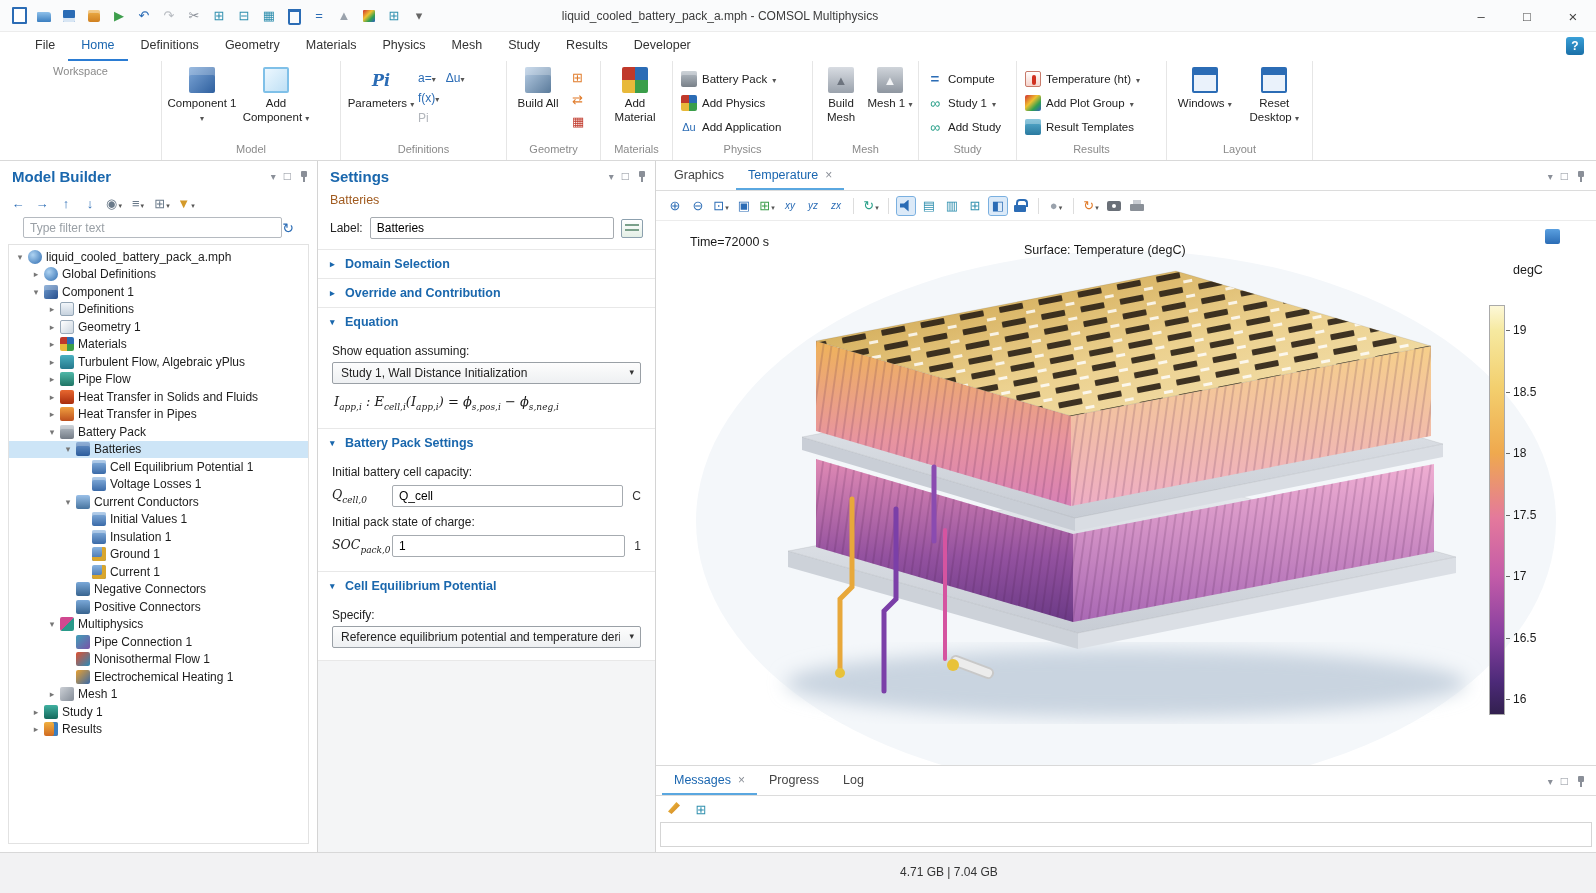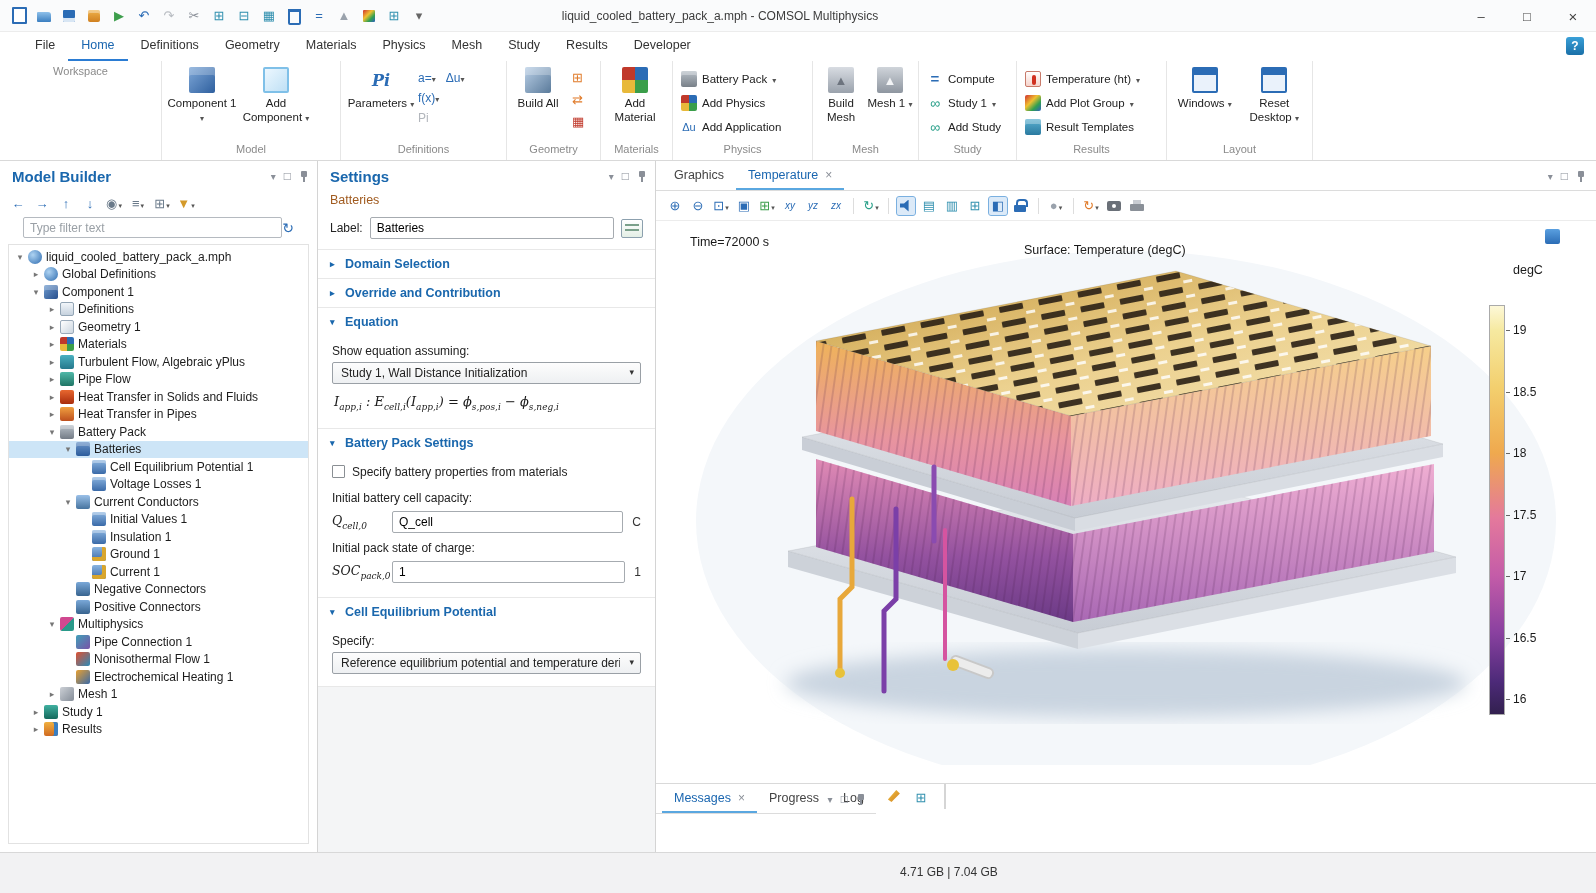--- a/index.html
+++ b/index.html
@@ -178,21 +178,21 @@
 .anno-time{left:34px;top:14px;}
 .anno-surface{left:368px;top:22px;}
 .corner-icon{position:absolute;right:36px;top:8px;width:15px;height:15px;border-radius:2px;background:linear-gradient(#5aa0e0,#2b6cb5);}
 .legend{position:absolute;left:833px;top:84px;width:120px;height:410px;}
 .legend-bar{position:absolute;left:0;top:0;width:16px;height:410px;border:1px solid #aaa;background:linear-gradient(#fdf8d8,#f6e9a0 6%,#f3cf6e 20%,#efa94e 36%,#e4799c 52%,#c45ca8 66%,#8a41a0 80%,#4d2a79 92%,#32204f);}
 .legend-title{position:absolute;left:24px;top:-42px;font-size:12.5px;color:#1a1a1a;}
 .ltick{position:absolute;left:24px;transform:translateY(-50%);font-size:12px;color:#1a1a1a;}
 .ltick::before{content:"";position:absolute;left:-7px;top:50%;width:4px;height:1px;background:#666;}
 
 
-.msg-panel{position:absolute;left:656px;right:0;top:783px;height:87px;background:#fff;border-top:1px solid #d9d9d9;display:flex;}
+.msg-panel{position:absolute;left:656px;right:0;top:765px;height:87px;background:#fff;border-top:1px solid #d9d9d9;display:flex;flex-direction:column;}
 .msg-toolbar{display:flex;align-items:center;gap:8px;height:26px;padding:0 10px;}
 .msg-box{margin:0 4px;height:25px;border:1px solid #d5d5d5;background:#fff;}
 
 
 .statusbar{position:absolute;left:0;right:0;bottom:0;height:41px;background:#f2f2f3;border-top:1px solid #d8d8d8;}
 .statusbar span{position:absolute;left:900px;top:12px;font-size:12px;color:#333;}
 </style>
 </head>
 <body>
 
@@ -657,24 +657,20 @@
         <div class="dd">
           <span>Study 1, Wall Distance Initialization</span>
         </div>
         <div class="equation"><span>I</span><sub>app,i</sub><span> :  </span><span>E</span><sub>cell,i</sub><span>(</span><span>I</span><sub>app,i</sub><span>) = </span><span>ϕ</span><sub>s,pos,i</sub><span> − </span><span>ϕ</span><sub>s,neg,i</sub></div>
       </div>
       <div class="sec">
         <span class="chev">▾</span>
         <span>Battery Pack Settings</span>
       </div>
       <div class="sec-body">
-        <div class="cbrow">
-          <span class="cb"></span>
-          <span>Specify battery properties from materials</span>
-        </div>
         <div class="fieldlabel">Initial battery cell capacity:</div>
         <div class="fieldrow">
           <span class="sym"><span>Q</span><sub>cell,0</sub></span>
           <input value="Q_cell" style="">
           <span class="unit">C</span>
         </div>
         <div class="fieldlabel">Initial pack state of charge:</div>
         <div class="fieldrow">
           <span class="sym"><span>SOC</span><sub>pack,0</sub></span>
           <input value="1" style="">

